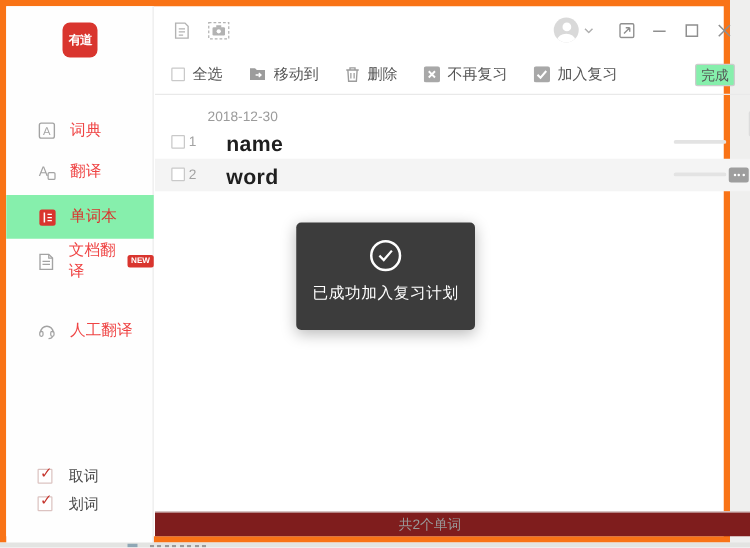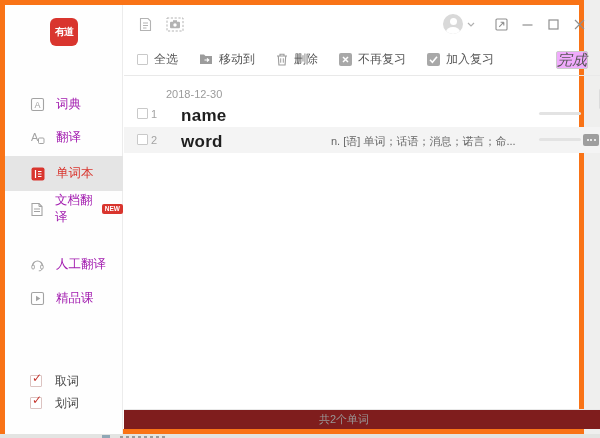--- a/index.html
+++ b/index.html
@@ -8,22 +8,22 @@
   .screen { position:relative; width:600px; height:438px; background:#efefee; }
   .window { position:absolute; left:0; top:0; width:584px; height:434px; background:#fff; border:5px solid #f97316; }
 
   
   .sidebar { position:absolute; left:0; top:0; width:118px; height:432px; background:#fefefe; border-right:1px solid #ececec; }
   .logo { position:absolute; left:45px; top:13px; width:28px; height:28px; background:#d9352e; border-radius:6px;
           color:#fff; font-size:10px; font-weight:bold; display:flex; align-items:center; justify-content:center; letter-spacing:-1px;}
   .app-name { position:absolute; left:0; top:48px; width:118px; text-align:center; font-size:13px; color:#2b2b2b; }
   .nav-item { position:absolute; left:0; width:118px; height:32px; display:flex; align-items:center; cursor:default; }
   .nav-item .nico { width:15px; height:15px; margin-left:25px; display:flex; align-items:center; justify-content:center; }
-  .nav-item .nlabel { margin-left:11px; font-size:12.5px; color:#a21caf; }
-  .nav-item.selected { background:#e5e5e5; height:35px; }
+  .nav-item .nlabel { margin-left:11px; font-size:12.5px; color:#ef4444; }
+  .nav-item.selected { background:#86efac; height:35px; }
   .nav-item.selected .nlabel { color:#d9352e; }
   .badge-new { margin-left:5px; background:#d9352e; color:#fff; font-size:6.5px; font-weight:bold; border-radius:2px; padding:1.5px 3px; line-height:1; }
   .toggle-row { position:absolute; left:25px; display:flex; align-items:center; height:16px; }
   .cb-red { position:relative; width:12px; height:12px; border:1px solid #dcc3c1; background:#fff; border-radius:1px; }
   .cb-red .tick { position:absolute; left:1px; top:-4px; color:#c5342c; font-size:12px; font-weight:bold; line-height:12px; }
   .toggle-row .tlabel { margin-left:13px; font-size:12px; color:#4a4a4a; }
 
   
   .main { position:absolute; left:119px; top:0; width:480px; height:432px; }
   .toolbar1 { position:absolute; left:0; top:0; width:480px; height:38px; display:flex; align-items:center; }
@@ -32,21 +32,21 @@
   .avatar { width:20px; height:20px; border-radius:50%; background:#d9d9d9; position:relative; overflow:hidden; }
   .avatar .head { position:absolute; left:6.5px; top:4px; width:7px; height:7px; border-radius:50%; background:#fff; }
   .avatar .body { position:absolute; left:3px; top:12.5px; width:14px; height:10px; border-radius:50%; background:#fff; }
   .winbtn { display:flex; align-items:center; justify-content:center; width:20px; height:38px; }
 
   
   .toolbar2 { position:absolute; left:0; top:38px; width:480px; height:33px; border-bottom:1px solid #e9e9e9; display:flex; align-items:center; }
   .act { display:flex; align-items:center; gap:6px; font-size:12px; color:#555; }
   .cb-gray { width:11px; height:11px; border:1px solid #c9c9c9; background:#fff; border-radius:1px; }
   .done-btn { position:absolute; right:16px; top:8px; width:32px; height:18px; border:1px solid #ccc; border-radius:2px;
-              background:#f0abfc; font-size:15px; color:#555; display:flex; align-items:center; justify-content:center;font-style:italic; }
+              background:#86efac; font-size:11px; color:#555; display:flex; align-items:center; justify-content:center; }
 
   
   .content { position:absolute; left:0; top:71px; width:480px; height:342px; }
   .date-head { position:absolute; left:42px; top:12px; font-size:11px; color:#9b9b9b; }
   .row { position:absolute; left:0; width:480px; height:26px; }
   .row.alt { background:#f4f4f4; }
   .row .cb-gray { position:absolute; left:13px; top:7px; }
   .row .idx { position:absolute; left:27px; top:7px; font-size:11px; color:#a3a3a3; }
   .row .word { position:absolute; left:57px; top:5px; font-size:17px; font-weight:bold; color:#1f1f1f; letter-spacing:.3px; }
   .row .def { position:absolute; left:207px; top:7px; width:185px; font-size:11px; color:#666; white-space:nowrap; overflow:hidden; }
@@ -132,29 +132,20 @@
         <svg width="15" height="15" viewBox="0 0 15 15">
               <path d="M2.5 9a5 5 0 0110 0" fill="none" stroke="#a3a3a3" stroke-width="1.2"></path>
               <rect x="1.8" y="8" width="2.6" height="4" rx="1.2" fill="none" stroke="#a3a3a3"></rect>
               <rect x="10.6" y="8" width="2.6" height="4" rx="1.2" fill="none" stroke="#a3a3a3"></rect>
               <path d="M11.8 12.2c0 1.3-1.6 1.6-3 1.6" fill="none" stroke="#a3a3a3"></path>
             </svg>
       </span>
       <span class="nlabel">人工翻译</span>
     </div>
 
-    <div class="nav-item" style="top:277px">
-      <span class="nico">
-        <svg width="15" height="15" viewBox="0 0 15 15">
-              <rect x="1.5" y="1.5" width="12" height="12" rx="1.5" fill="none" stroke="#a3a3a3" stroke-width="1.1"></rect>
-              <path d="M6 4.8v5.4l4.4-2.7z" fill="#a3a3a3"></path>
-            </svg>
-      </span>
-      <span class="nlabel">精品课</span>
-    </div>
 
     <div class="toggle-row" style="top:368px">
       <span class="cb-red">
             <span class="tick">✓</span>
           </span>
       <span class="tlabel">取词</span>
     </div>
     <div class="toggle-row" style="top:390px">
       <span class="cb-red">
             <span class="tick">✓</span>
@@ -268,38 +259,45 @@
         <span class="cb-gray"></span>
         <span class="idx">1</span>
         <span class="word">name</span>
         <span class="bar"></span>
       </div>
 
       <div class="row alt" style="top:51px">
         <span class="cb-gray"></span>
         <span class="idx">2</span>
         <span class="word">word</span>
-        <span class="def">n. [语] 单词；话语；消息；诺言；命...</span>
         <span class="bar"></span>
         <span class="more">
               <i></i>
               <i></i>
               <i></i>
             </span>
       </div>
 
       <div class="scroll-thumb" style="top:13px"></div>
     </div>
 
   </div>
 
   <div class="statusbar">
     <span class="count">共2个单词</span>
   </div>
 
+  <div class="toast">
+    <span class="ck">
+      <svg width="13" height="11" viewBox="0 0 13 11">
+            <path d="M1.5 5.5l3.5 3.5L11.5 1.5" fill="none" stroke="#fff" stroke-width="1.8"></path>
+          </svg>
+    </span>
+    <span class="msg">已成功加入复习计划</span>
+  </div>
 
 </div>
 
 <div class="desk-sliver">
   <span class="dot"></span>
   <span class="marks"></span>
 </div>
 </div>
 
 </body></html>

